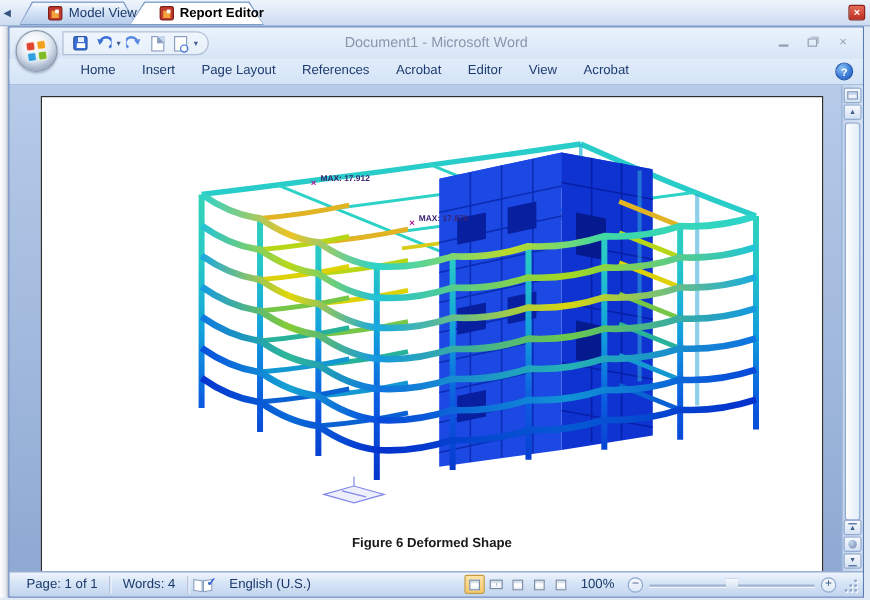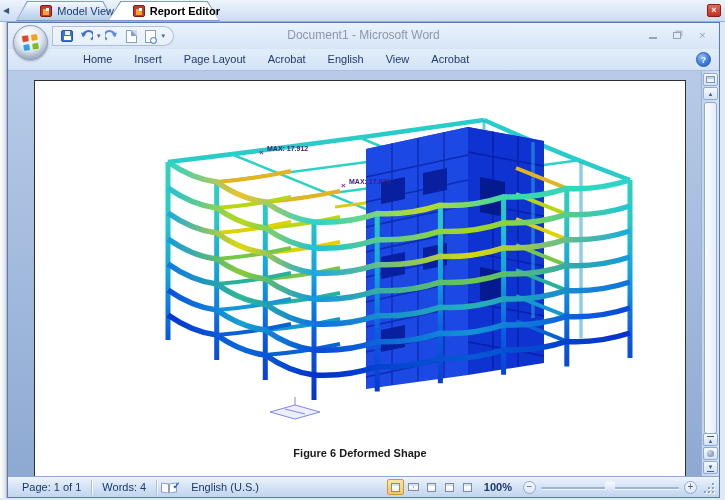--- a/index.html
+++ b/index.html
@@ -55,21 +55,21 @@
   .title { position:absolute; left:0; right:0; top:0; height:26px; text-align:center; line-height:24px;
     font-size:12px; color:#8a97ab; }
   .wincontrols { position:absolute; right:6px; top:5px; display:flex; gap:4px; }
   .wc { width:21px; height:14px; display:flex; align-items:center; justify-content:center; color:#96a3b5; font-size:11px; line-height:1; }
   .wc-min i { display:block; width:8px; height:3px; border-bottom:2px solid #96a3b5; margin-top:4px; }
   .wc-rest i { display:block; width:8px; height:7px; border:1px solid #96a3b5; box-shadow:2px -2px 0 -0.5px #b8c2d0; margin-right:2px; }
 
   
   .ribbonstrip { position:absolute; left:0; top:26px; width:100%; height:22px;
     background:linear-gradient(#e2edfa,#d3e3f6); border-bottom:1px solid #aac0e0; }
-  .rtabs { position:absolute; left:64px; top:0; height:22px; display:flex; }
+  .rtabs { position:absolute; left:48px; top:0; height:22px; display:flex; }
   .rtab { padding:4px 11px 0 11px; font-size:11px; color:#1e3c70; }
   .helpbtn { position:absolute; right:8px; top:3px; width:15px; height:15px; border-radius:50%;
     background:radial-gradient(circle at 35% 30%, #8cc0f0, #3a7ad8 60%, #2a5cb0); border:1px solid #2a5cb0;
     color:#fff; font-size:9px; font-weight:bold; display:flex; align-items:center; justify-content:center; }
 
   
   .docarea { position:absolute; left:0; top:48px; right:0; bottom:21px; overflow:hidden;
     background:linear-gradient(#b7cbe9,#8ea9d2); }
   .page { position:absolute; left:26px; top:9px; width:652px; bottom:-6px; background:#fff; border:1px solid #2e2e2c; }
   .figure-caption { position:absolute; top:366px; left:0; width:100%; text-align:center;
@@ -99,21 +99,21 @@
   .proofbook { width:14px; height:11px; position:relative; margin:0 2px; }
   .proofbook::before { content:""; position:absolute; left:0; top:2px; width:6px; height:8px; background:#fff; border:1px solid #8aa0c0; transform:skewY(-8deg); }
   .proofbook::after { content:""; position:absolute; right:0; top:2px; width:6px; height:8px; background:#fff; border:1px solid #8aa0c0; transform:skewY(8deg); }
   .proofcheck { position:absolute; left:3px; top:-3px; color:#2a5ad0; font-size:10px; font-weight:bold; z-index:2; }
   .spacer { flex:1; }
   .viewbtns { display:flex; gap:1px; margin-right:8px; }
   .vb { width:17px; height:16px; display:flex; align-items:center; justify-content:center; border:1px solid transparent; border-radius:2px; }
   .vb.active { background:linear-gradient(#fde3a7,#f8c860); border-color:#c79a3e; }
   .vb i { width:9px; height:9px; background:#fff; border:1px solid #7a8ca8; box-shadow:inset 0 2px 0 #d8e0ea, inset 0 -2px 0 #eef2f6; }
   .vb.book i { width:11px; height:8px; background:linear-gradient(to right,#fff 45%,#9ab0cc 45%,#9ab0cc 55%,#fff 55%); }
-  .zoomlabel { margin-right:8px; font-weight:bold; }
+  .zoomlabel { margin-right:8px; font-weight:normal; }
   .zbtn { width:13px; height:13px; border-radius:50%; background:linear-gradient(#f6f9fd,#dde8f6);
     border:1px solid #8fa9cf; color:#44608c; font-size:10px; line-height:10px; text-align:center; margin:0 3px; }
   .ztrack { position:relative; width:138px; height:13px; margin:0 2px; }
   .ztrack .line { position:absolute; left:0; right:0; top:6px; height:2px; background:#9fb4d2; border-radius:1px; box-shadow:0 1px 0 rgba(255,255,255,.7); }
   .ztrack .notch { position:absolute; left:65px; top:1px; width:7px; height:6px; background:#cfdcf0; border:1px solid #8fa9cf; clip-path:polygon(0 0,100% 0,100% 55%,50% 100%,0 55%); }
   .ztrack .thumb { position:absolute; left:64px; top:1px; width:10px; height:12px;
     background:linear-gradient(#f8fbfe,#c6d6ec); clip-path:polygon(0 0,100% 0,100% 62%,50% 100%,0 62%);
     filter:drop-shadow(0 0 0.6px #6e8ab4); }
   .grip { width:13px; height:13px; margin:0 4px 0 2px; position:relative; }
   .grip i { position:absolute; width:2px; height:2px; background:#8aa4c8; box-shadow:1px 1px 0 #fff; }
@@ -197,22 +197,23 @@
           <i></i>
           <i></i>
         </span>
     </div>
 
     <div class="ribbonstrip">
       <div class="rtabs">
         <span class="rtab">Home</span>
         <span class="rtab">Insert</span>
         <span class="rtab">Page Layout</span>
+        <span class="rtab">References</span>
         <span class="rtab">Acrobat</span>
-        <span class="rtab">English</span>
+        <span class="rtab">Editor</span>
         <span class="rtab">View</span>
         <span class="rtab">Acrobat</span>
       </div>
       <div class="helpbtn">?</div>
     </div>
 
     <div class="docarea">
       <div class="page">
 
         <svg class="modelsvg" width="545" height="350" viewBox="0 0 545 350">

